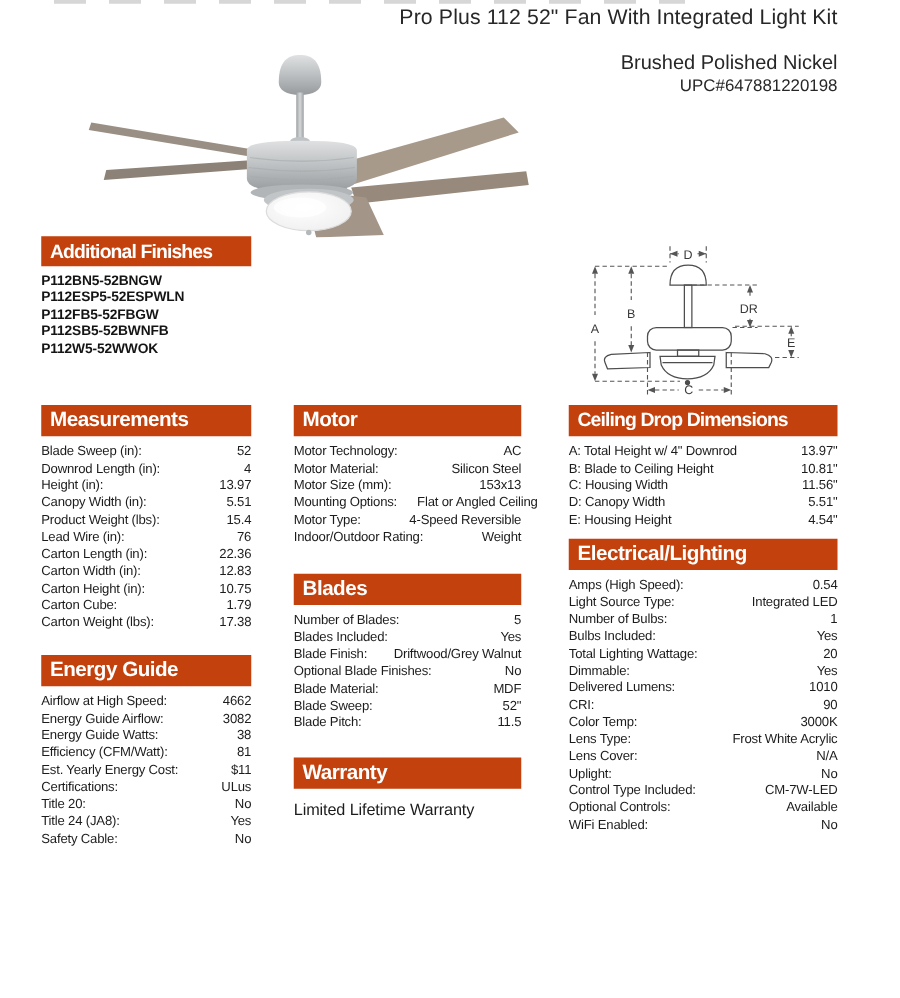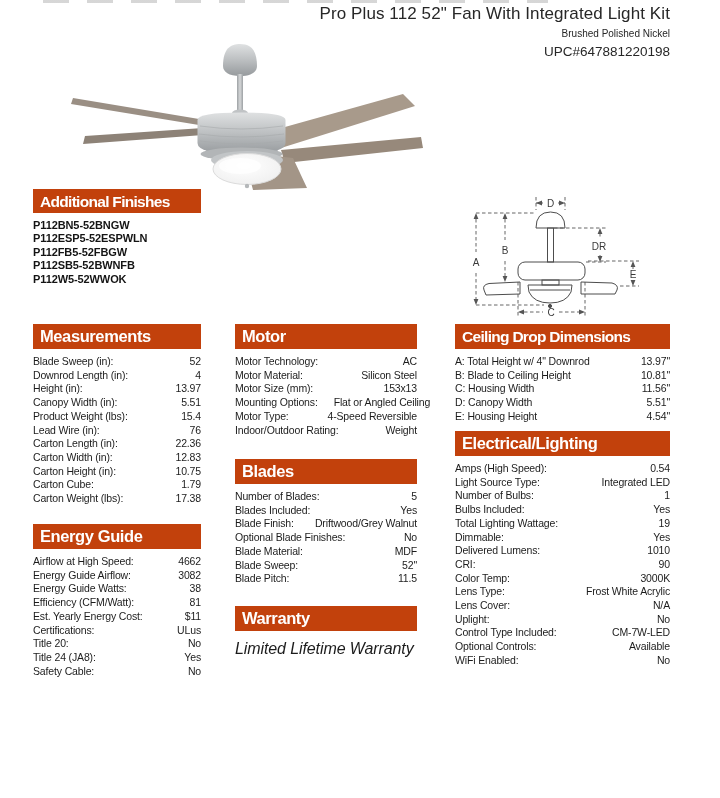--- a/index.html
+++ b/index.html
@@ -7,37 +7,37 @@
         font-family:"Liberation Sans",sans-serif;color:#1c1c1c;overflow:hidden;}
 
   
   .top-artifact{position:absolute;top:0;left:43px;width:505px;height:3px;
     background:repeating-linear-gradient(90deg,#c9c9c9 0 26px,transparent 26px 44px);
     opacity:.75;}
 
   
   .title-block{position:absolute;top:3px;right:50px;text-align:right;color:#272727;}
   .title-block .title{font-size:17px;line-height:21px;letter-spacing:.1px;}
-  .title-block .subtitle{font-size:10px;line-height:18px;margin-top:1px;}
+  .title-block .subtitle{font-size:16px;line-height:18px;margin-top:18px;}
   .title-block .upc{font-size:13.5px;line-height:18px;}
 
   
   .panel{position:absolute;}
   .bar{background:#c2410c;color:#fff;font-weight:bold;height:25px;line-height:25px;
        padding-left:7px;font-size:16.5px;letter-spacing:-.4px;white-space:nowrap;
        box-sizing:border-box;}
   .bar .tight{font-size:15.5px;letter-spacing:-.7px;}
   .rows{margin-top:6px;}
   .row{display:flex;justify-content:space-between;gap:16px;font-size:10.5px;
        line-height:13.7px;letter-spacing:-.15px;white-space:nowrap;color:#1c1c1c;}
   .row .val{text-align:right;}
   .finishes{margin-top:6px;}
   .finish-item{font-size:11px;font-weight:bold;line-height:13.4px;color:#141414;
        letter-spacing:-.1px;}
-  .warranty-text{margin-top:9px;font-size:16px;letter-spacing:-.1px;color:#1c1c1c;font-style:italic;}
+  .warranty-text{margin-top:9px;font-size:13px;letter-spacing:-.1px;color:#1c1c1c;}
 
   
   .fan-photo{position:absolute;left:55px;top:40px;}
   .drop-diagram{position:absolute;left:448px;top:182px;}
   .dim-label{font-size:10px;fill:#3a3a3a;font-family:"Liberation Sans",sans-serif;}
 </style>
 </head>
 <body>
 
 <div class="page">
@@ -404,21 +404,21 @@
           <span class="val">1</span>
         </div>
 
         <div class="row">
           <span class="lbl">Bulbs Included:</span>
           <span class="val">Yes</span>
         </div>
 
         <div class="row">
           <span class="lbl">Total Lighting Wattage:</span>
-          <span class="val">19</span>
+          <span class="val">20</span>
         </div>
 
         <div class="row">
           <span class="lbl">Dimmable:</span>
           <span class="val">Yes</span>
         </div>
 
         <div class="row">
           <span class="lbl">Delivered Lumens:</span>
           <span class="val">1010</span>

